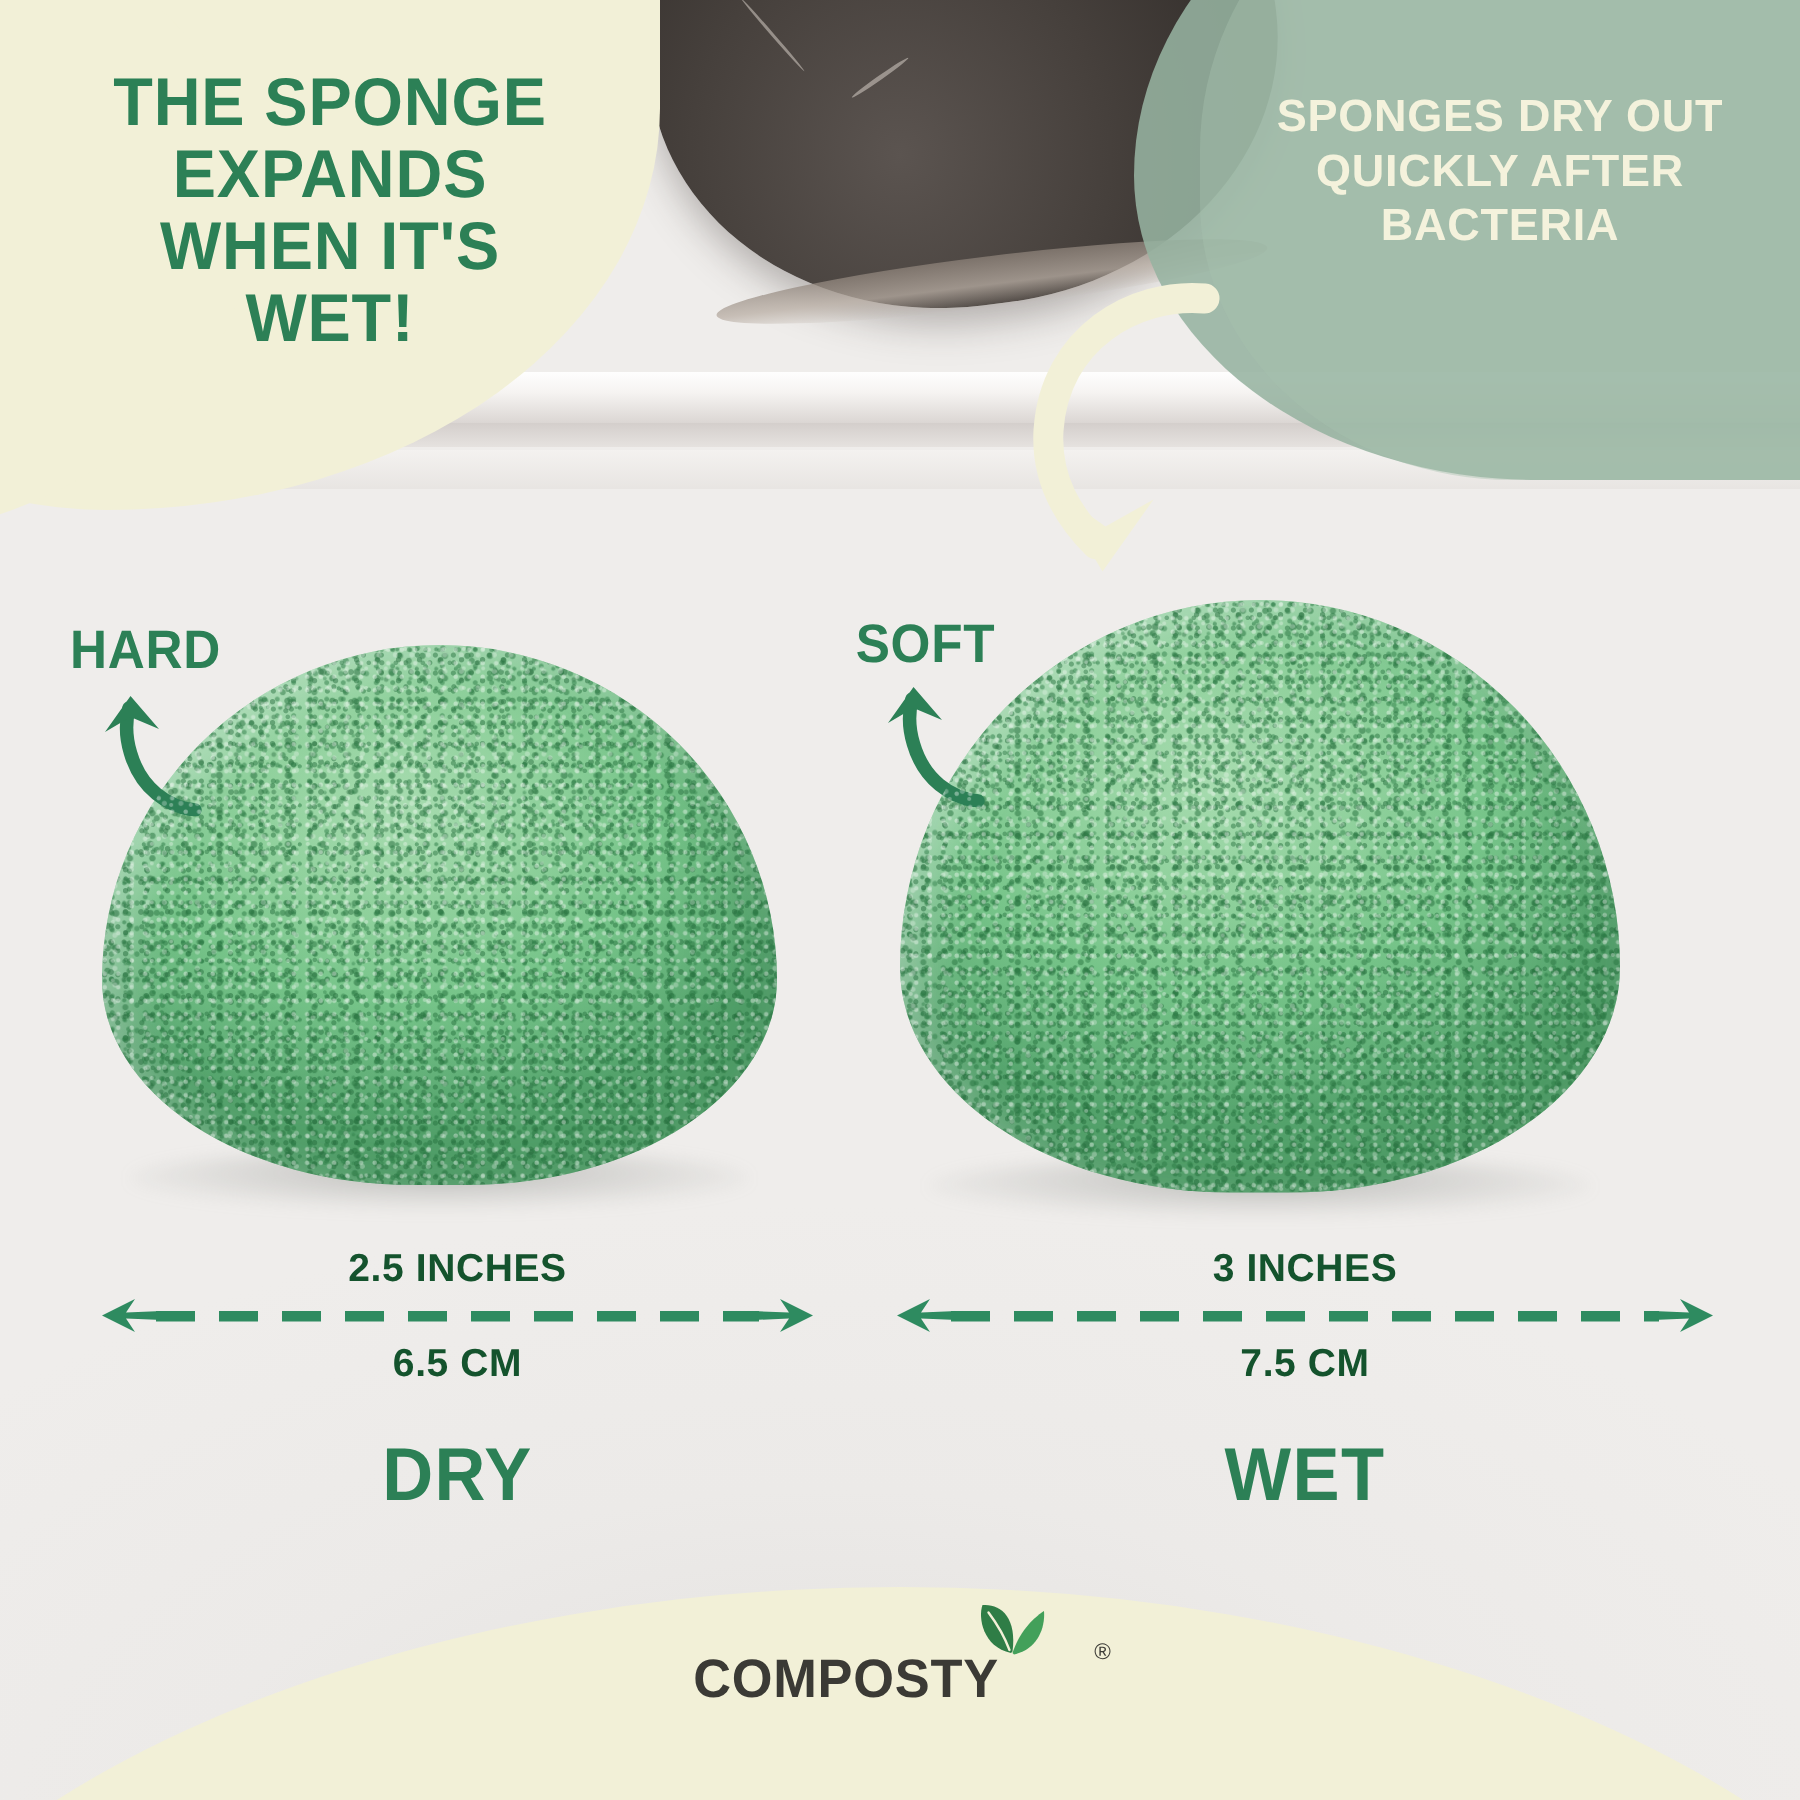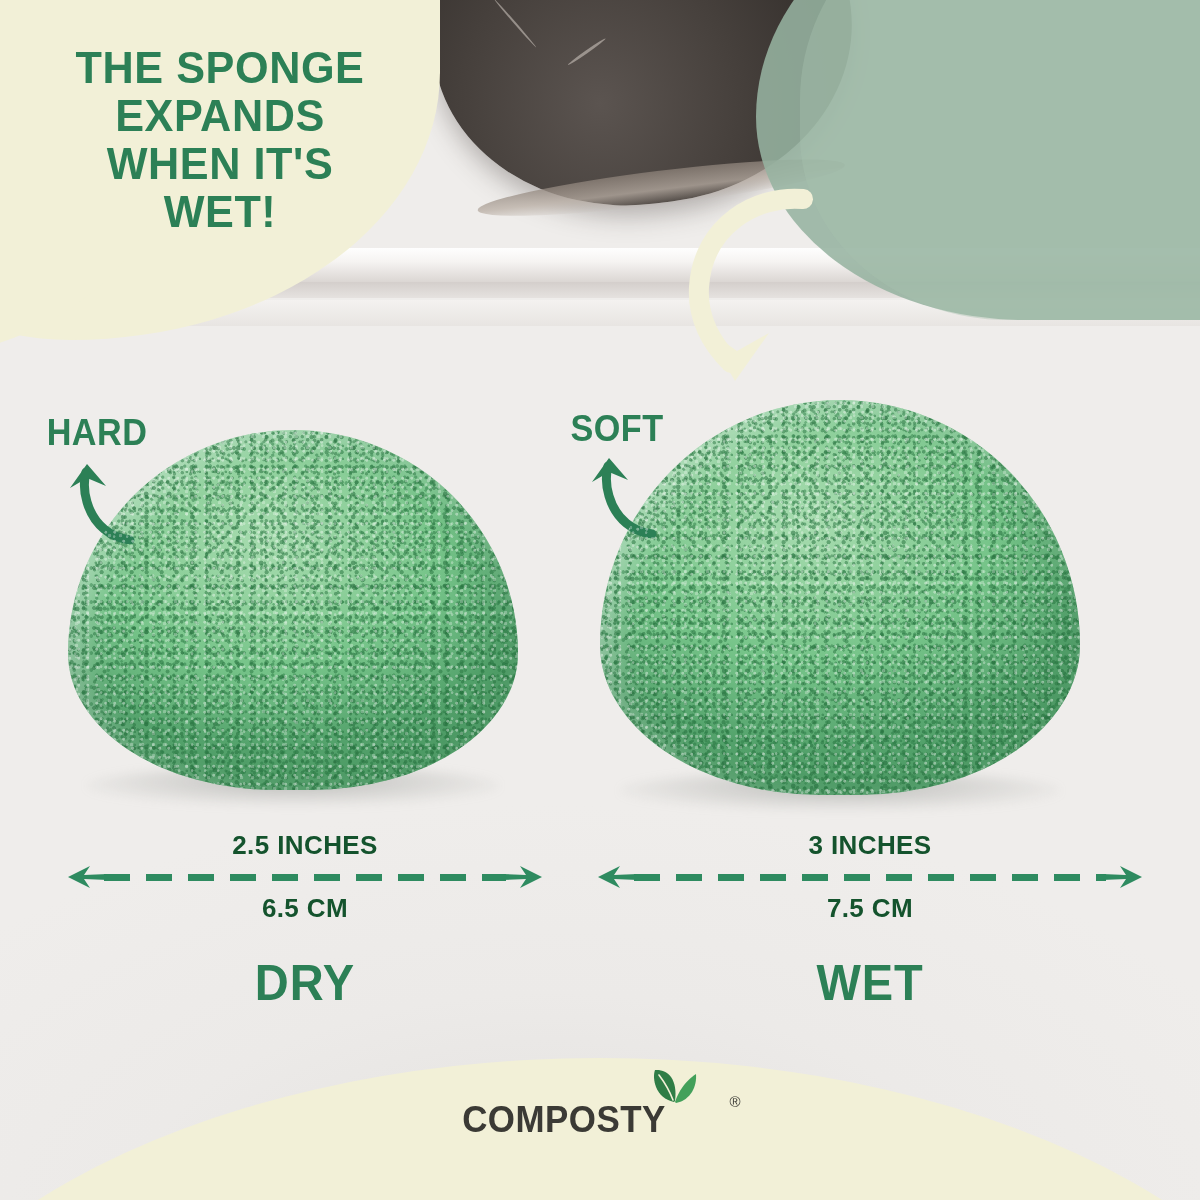--- a/index.html
+++ b/index.html
@@ -224,20 +224,23 @@
   <div class="blob-bottom"></div>
 
   <div class="headline">
     <span>The Sponge</span>
     <span>Expands</span>
     <span>When It's</span>
     <span>Wet!</span>
   </div>
 
   <div class="panel-text">
+    <span>Sponges dry out</span>
+    <span>quickly after</span>
+    <span>bacteria</span>
   </div>
 
   <svg class="arrow-big" viewBox="0 0 150 200">
     <path d="M138 14 C 92 10, 38 40, 34 102 C 32 136, 48 160, 66 178" fill="none" stroke="#f2f0d7" stroke-width="20" stroke-linecap="round"></path>
     <path d="M38 142 L 70 196 L 104 148 L 72 166 Z" fill="#f2f0d7"></path>
   </svg>
 
   <div class="sponge" id="sponge-dry">
     <div class="shadow"></div>
     <div class="dome"></div>

